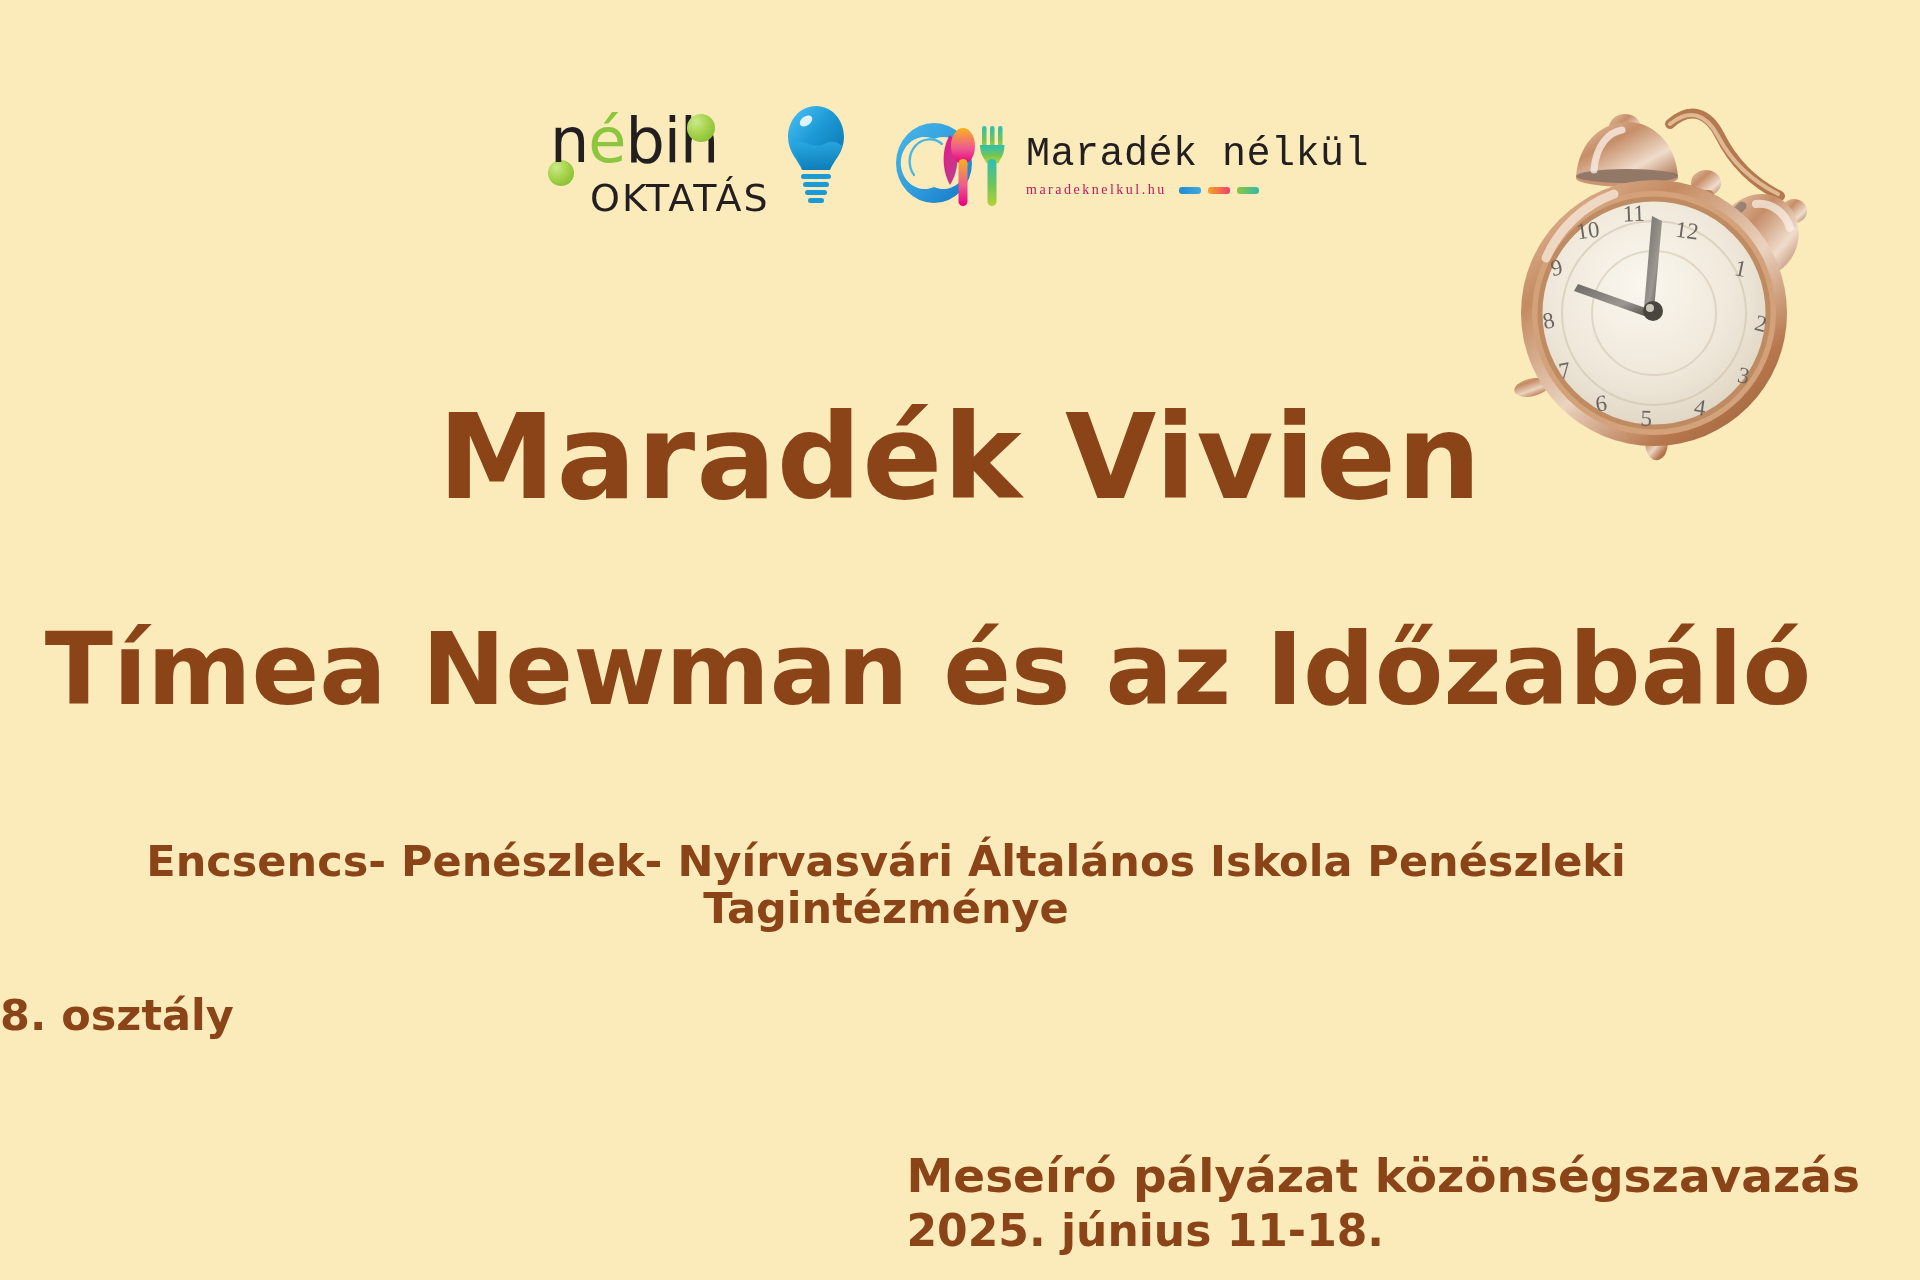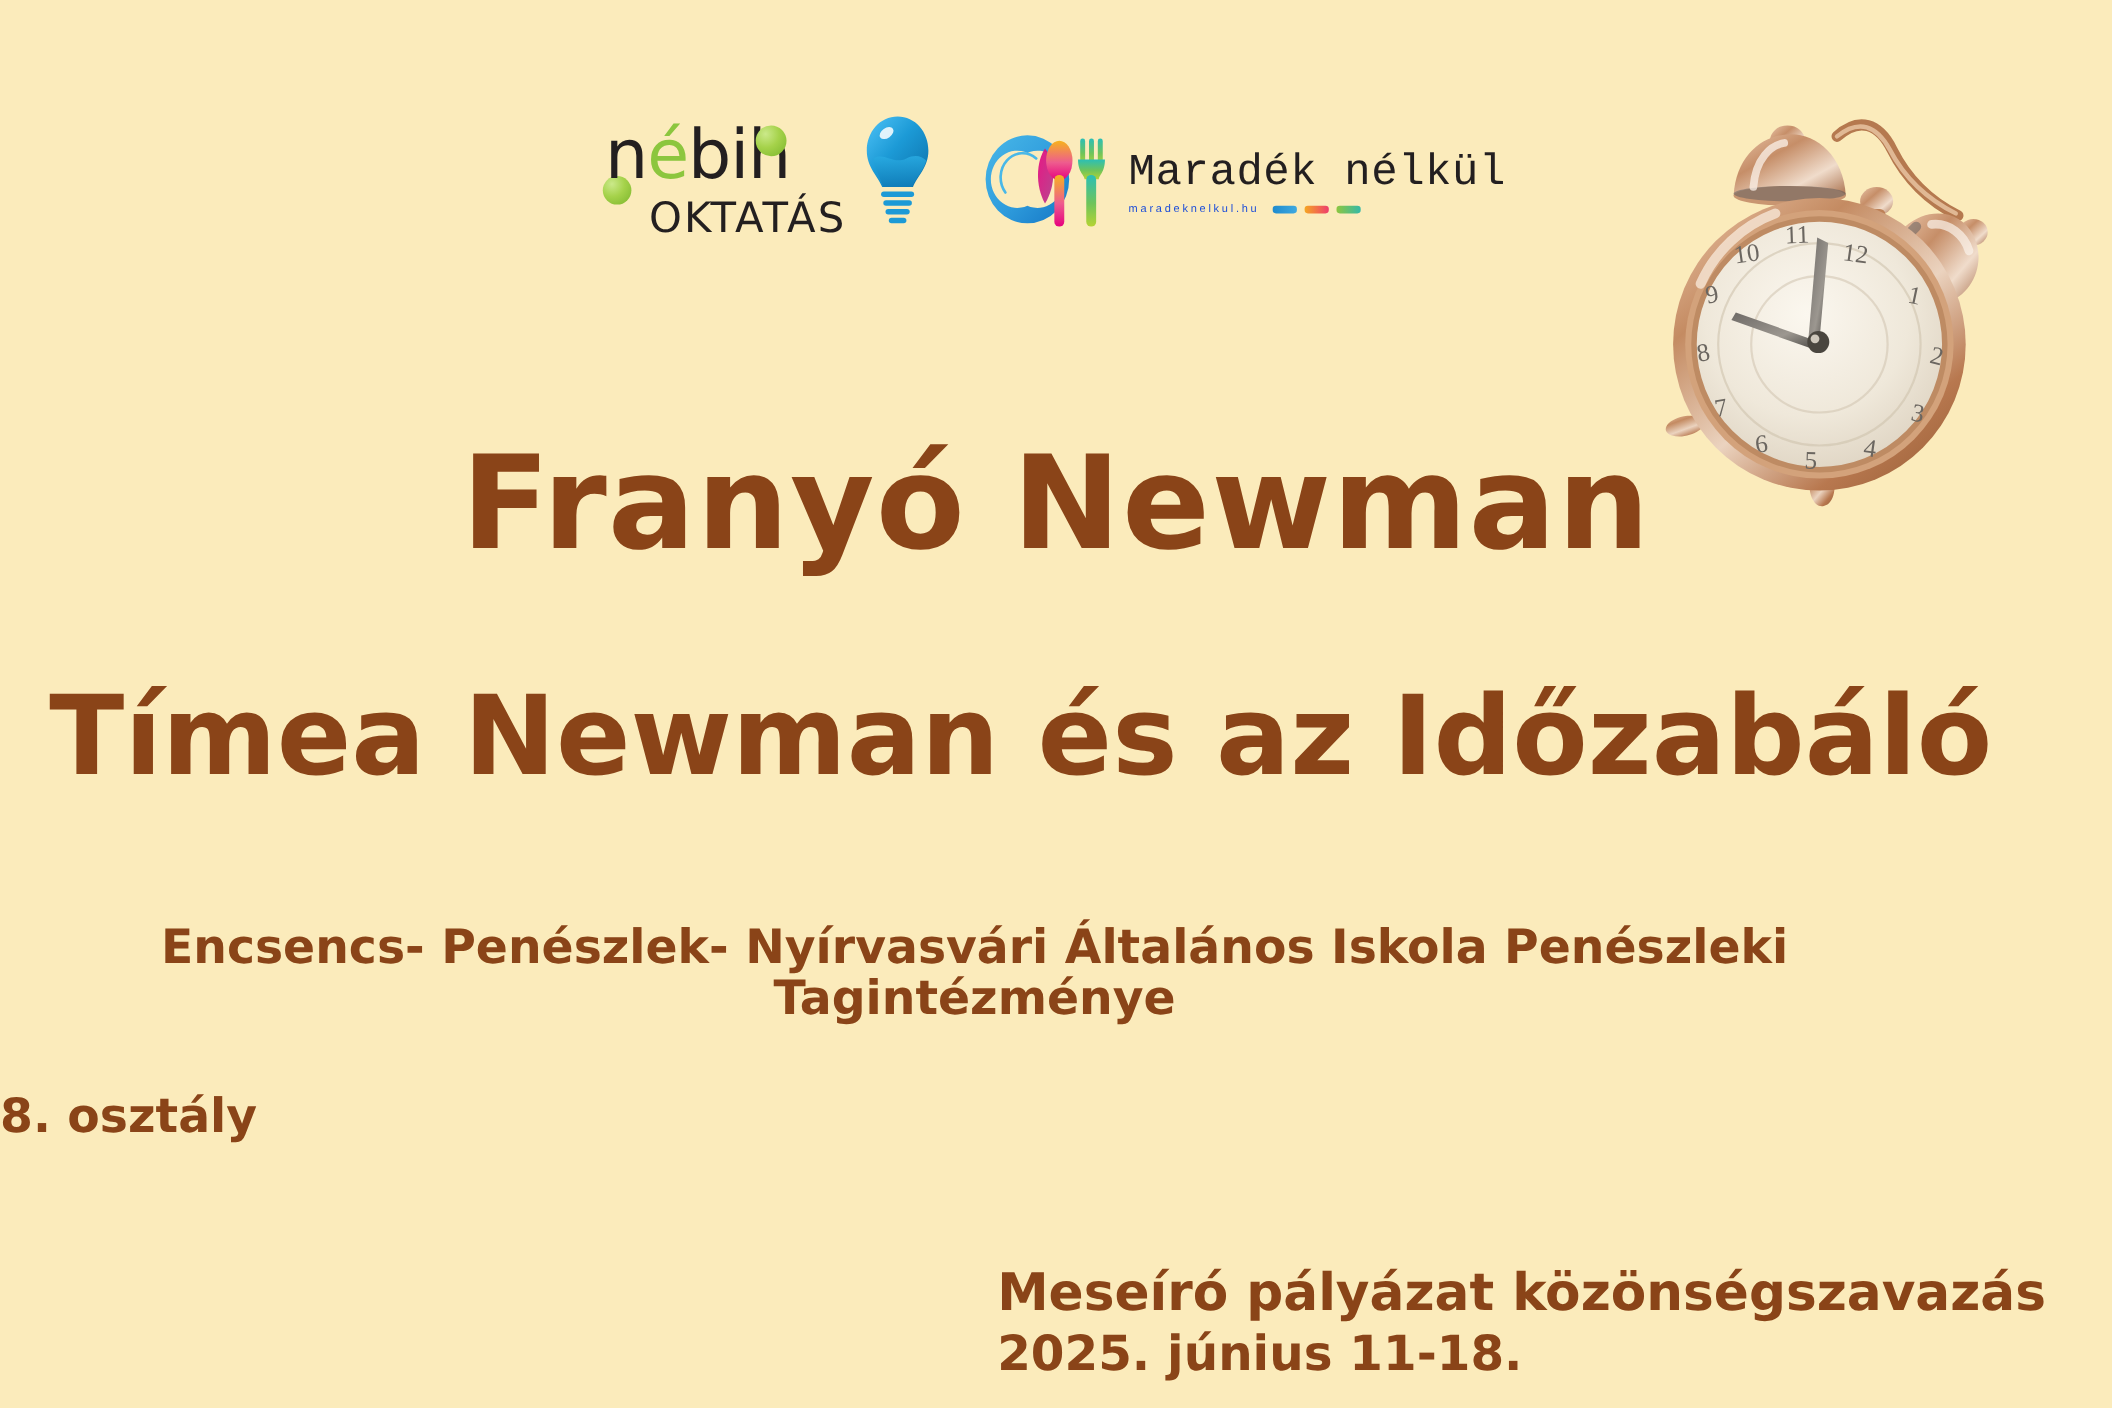--- a/index.html
+++ b/index.html
@@ -90,24 +90,24 @@
     font-family:Liberation Mono, monospace;
     font-size:40px;
     font-weight:400;
     color:#231f20;
     letter-spacing:0.5px;
     line-height:1.05;
     white-space:nowrap;
   }
   .maradek-url-row { display:flex; align-items:center; gap:12px; margin-top:6px; }
   .maradek-url {
-    font-family:Liberation Sans, sans-serif;
-    font-size:10px;
+    font-family:Liberation Serif, serif;
+    font-size:14px;
     letter-spacing:2.5px;
-    color:#1d4ed8;
+    color:#be185d;
     white-space:nowrap;
   }
   .dashes { display:flex; gap:7px; align-items:center; }
   .dash { width:22px; height:7px; border-radius:3px; }
 
   
   .clock-wrap {
     position:absolute;
     right:26px;
     top:78px;
@@ -331,21 +331,21 @@
         <text x="140" y="143" transform="rotate(-2 140 143)">11</text>
       </g>
 
       <path d="M160 232 L168 143 L158 138 L150 230 Z" fill="url(#handg)"></path>
       <path d="M160 233 L84 206 L80 213 L156 240 Z" fill="url(#handg)"></path>
       <circle cx="159" cy="233" r="10" fill="#4A463F"></circle>
       <circle cx="156" cy="230" r="4" fill="#CFC8BC"></circle>
     </svg>
   </div>
 
-  <div class="author">Franyó Newman</div>
+  <div class="author">Maradék Vivien</div>
 
   <div class="story-title">Tímea Newman és az Időzabáló</div>
 
   <div class="school">Encsencs- Penészlek- Nyírvasvári Általános Iskola Penészleki Tagintézménye</div>
 
   <div class="grade">8. osztály</div>
 
   <div class="footer">
     <div class="footer-line1">Meseíró pályázat közönségszavazás</div>
     <div class="footer-line2">2025. június 11-18.</div>

